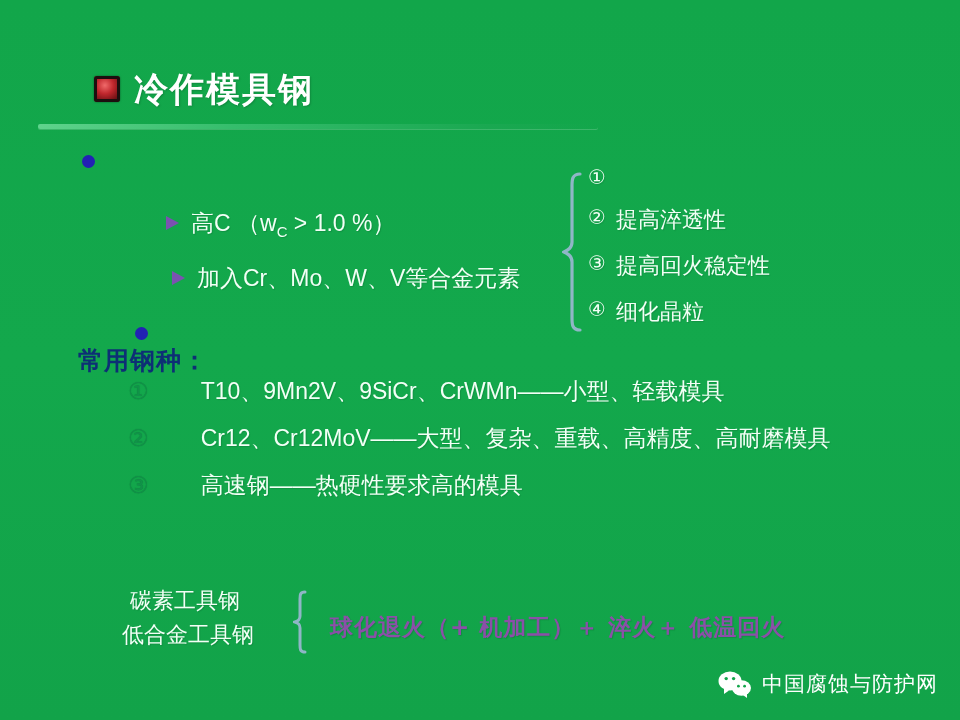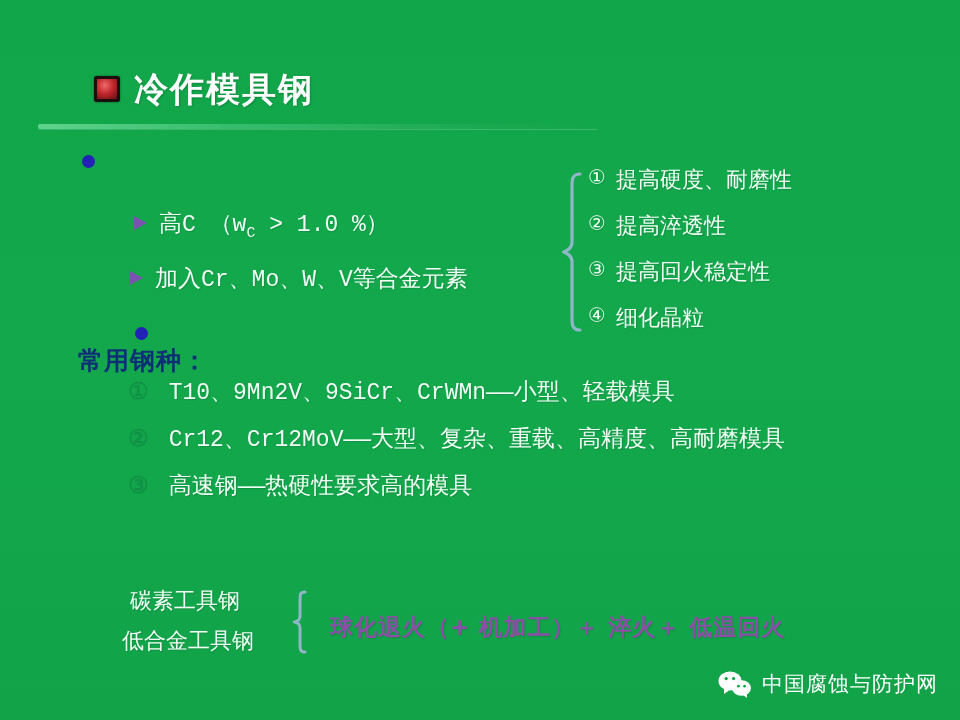--- a/index.html
+++ b/index.html
@@ -76,22 +76,23 @@
     border-radius: 50%;
     background: #2222b4;
     display: inline-block;
     flex: 0 0 auto;
     margin-right: 3px;
   }
   .white-line {
     color: #f2fff6;
     font-size: 23px;
     white-space: nowrap;
-    font-family: Liberation Mono, monospace;
+    font-family: Liberation Sans, sans-serif;
     text-shadow: 1px 1px 1px rgba(0,0,0,.12);
+    margin-left: 32px;
   }
   .arrow-bullet {
     display: inline-block;
     width: 0; height: 0;
     border-left: 13px solid #7b52b0;
     border-top: 7px solid transparent;
     border-bottom: 7px solid transparent;
     margin-right: 12px;
     vertical-align: middle;
     position: relative;
@@ -100,21 +101,21 @@
   .circ-num {
     color: #119249;
     font-size: 23px;
     font-family: "DejaVu Sans", sans-serif;
     text-shadow: 0 0 1px rgba(0,0,0,.25);
   }
 
   
   #sec-composition { position: absolute; left: 82px; top: 155px; }
   #sub-highc { position: absolute; left: 134px; top: 208px; }
-  #sub-alloy { position: absolute; left: 130px; top: 263px; }
+  #sub-alloy { position: absolute; left: 140px; top: 263px; }
   .sub-c { font-size: 15px; vertical-align: sub; }
 
   
   #effects {
     position: absolute;
     left: 588px;
     top: 165px;
     display: flex;
     flex-direction: column;
     gap: 16px;
@@ -152,21 +153,21 @@
   #steel-3 { left: 128px; top: 470px; }
 
   
   #sec-heat { position: absolute; left: 82px; top: 530px; }
   #heat-items {
     position: absolute;
     left: 130px;
     top: 586px;
     display: flex;
     flex-direction: column;
-    gap: 10px;
+    gap: 4px;
   }
   #heat-items .hi {
     color: #f2fff6;
     font-size: 22px;
     white-space: nowrap;
     font-family: "Liberation Serif", "DejaVu Serif", serif;
     text-shadow: 1px 1px 1px rgba(0,0,0,.12);
   }
   #heat-items .hi.indent { margin-left: -8px; }
   .brace-small {
@@ -230,21 +231,20 @@
     <span class="arrow-bullet"></span><span>加入Cr、Mo、W、V等合金元素</span>
   </div>
 
   <svg class="brace-big" viewBox="0 0 22 160" preserveAspectRatio="none">
     <path d="M18 2 C10 2 10 8 10 14 L10 70 C10 76 6 78 2 80 C6 82 10 84 10 90 L10 146 C10 152 10 158 18 158" fill="none" stroke="#8fb6c6" stroke-width="3.2" stroke-linecap="round"></path>
   </svg>
 
   <div id="effects">
     <div class="eff-item">
       <span class="eff-num">①</span>
-      <span>提高硬度、耐磨性</span>
     </div>
     <div class="eff-item">
       <span class="eff-num">②</span>
       <span>提高淬透性</span>
     </div>
     <div class="eff-item">
       <span class="eff-num">③</span>
       <span>提高回火稳定性</span>
     </div>
     <div class="eff-item">

